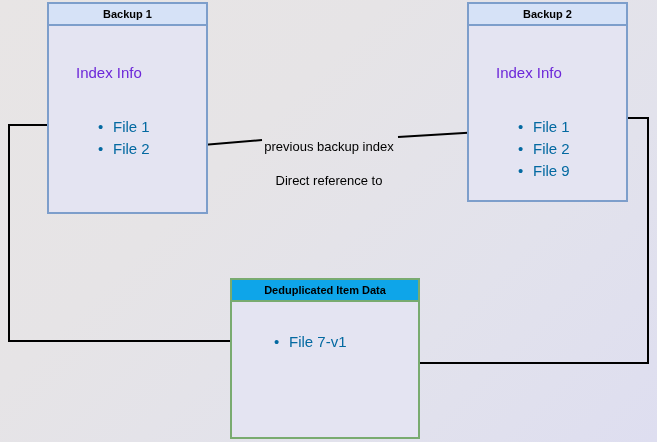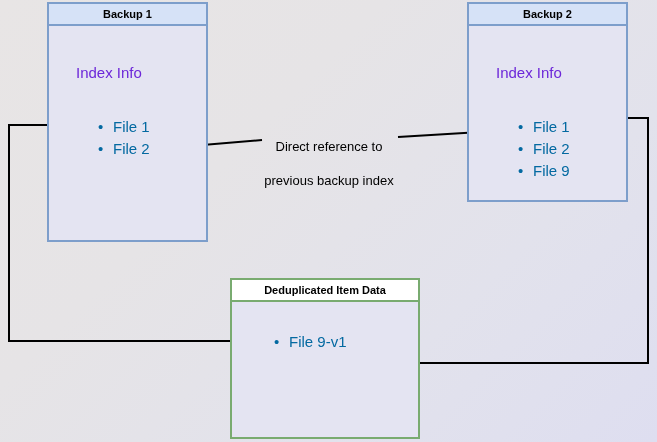--- a/index.html
+++ b/index.html
@@ -33,21 +33,21 @@
     box-sizing: border-box;
     height: 22px;
     line-height: 20px;
     text-align: center;
     font-size: 11px;
     font-weight: bold;
     color: #000;
     border-bottom: 2px solid;
   }
   .node-blue .node-header { background: #d6e2f7; border-bottom-color: #7d9ecb; }
-  .node-green .node-header { background: #ffffff; border-bottom-color: #79ab70; }
+  .node-green .node-header { background: #0ea5e9; border-bottom-color: #79ab70; }
   .node-body { position: relative; flex: 1; }
   .index-title {
     position: absolute;
     font-size: 15px;
     color: #6d28d9;
     white-space: nowrap;
   }
   .item-list {
     position: absolute;
     margin: 0;
@@ -104,21 +104,21 @@
     </defs>
 
     <path d="M 92 125 L 9 125 L 9 341 L 268 341" marker-end="url(#arrow-end)"></path>
 
     <path d="M 578 118 L 648 118 L 648 363 L 375 363" marker-end="url(#arrow-end)"></path>
 
     <line x1="497" y1="131" x2="398" y2="137"></line>
     <line x1="262" y1="140" x2="167" y2="148" marker-end="url(#arrow-end)"></line>
   </svg>
 
-  <div class="node node-blue" style="left:47px; top:2px; width:161px; height:240px;">
+  <div class="node node-blue" style="left:47px; top:2px; width:161px; height:212px;">
     <div class="node-header">Backup 1</div>
     <div class="node-body">
       <div class="index-title" style="left:27px; top:38px;">Index Info</div>
       <ul class="item-list" style="left:49px; top:90px;">
         <li>File 1</li>
         <li>File 2</li>
       </ul>
     </div>
   </div>
 
@@ -131,23 +131,23 @@
         <li>File 2</li>
         <li>File 9</li>
       </ul>
     </div>
   </div>
 
   <div class="node node-green" style="left:230px; top:278px; width:190px; height:161px;">
     <div class="node-header">Deduplicated Item Data</div>
     <div class="node-body">
       <ul class="item-list" style="left:42px; top:29px;">
-        <li>File 9-v1</li>
+        <li>File 7-v1</li>
       </ul>
     </div>
   </div>
 
   <div class="edge-label" style="left:248px; top:121px; width:162px;">
+    <div>previous backup index</div>
     <div>Direct reference to</div>
-    <div>previous backup index</div>
   </div>
 
 </div>
 
 </body></html>

